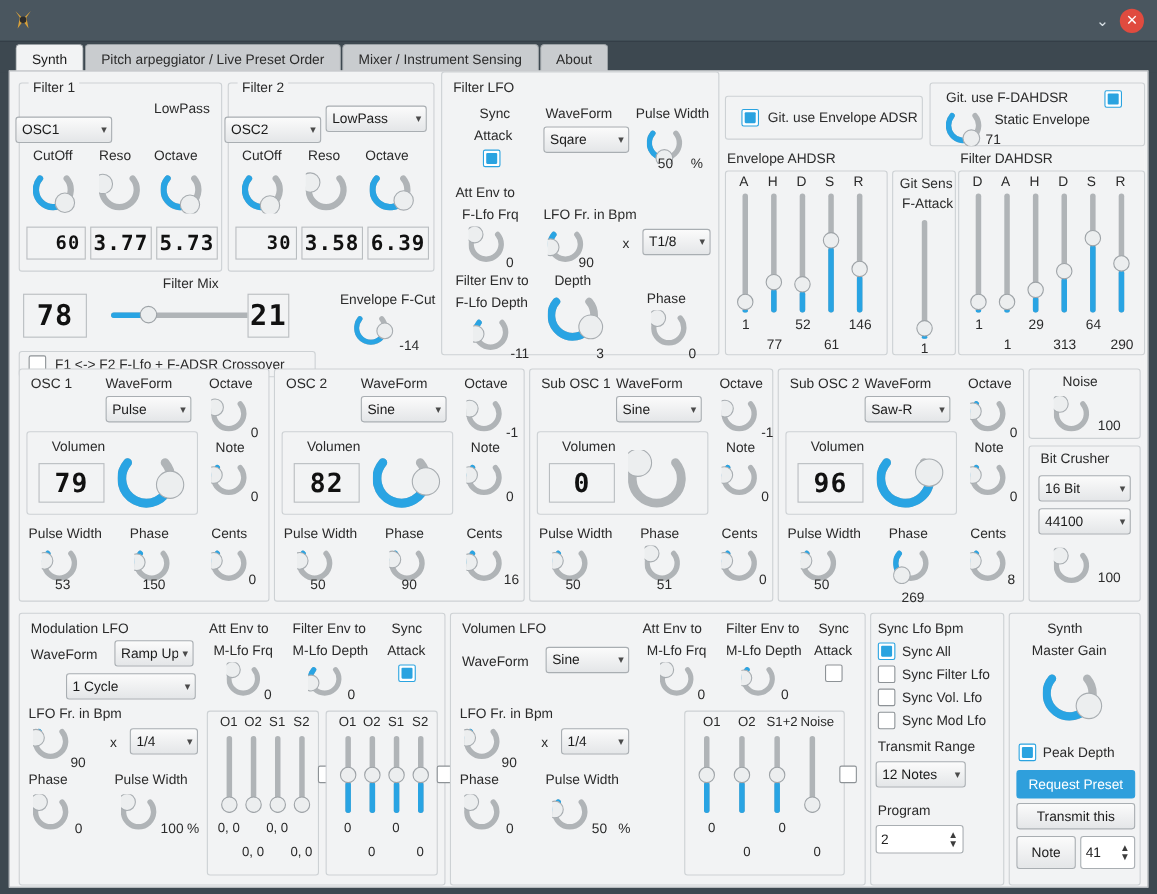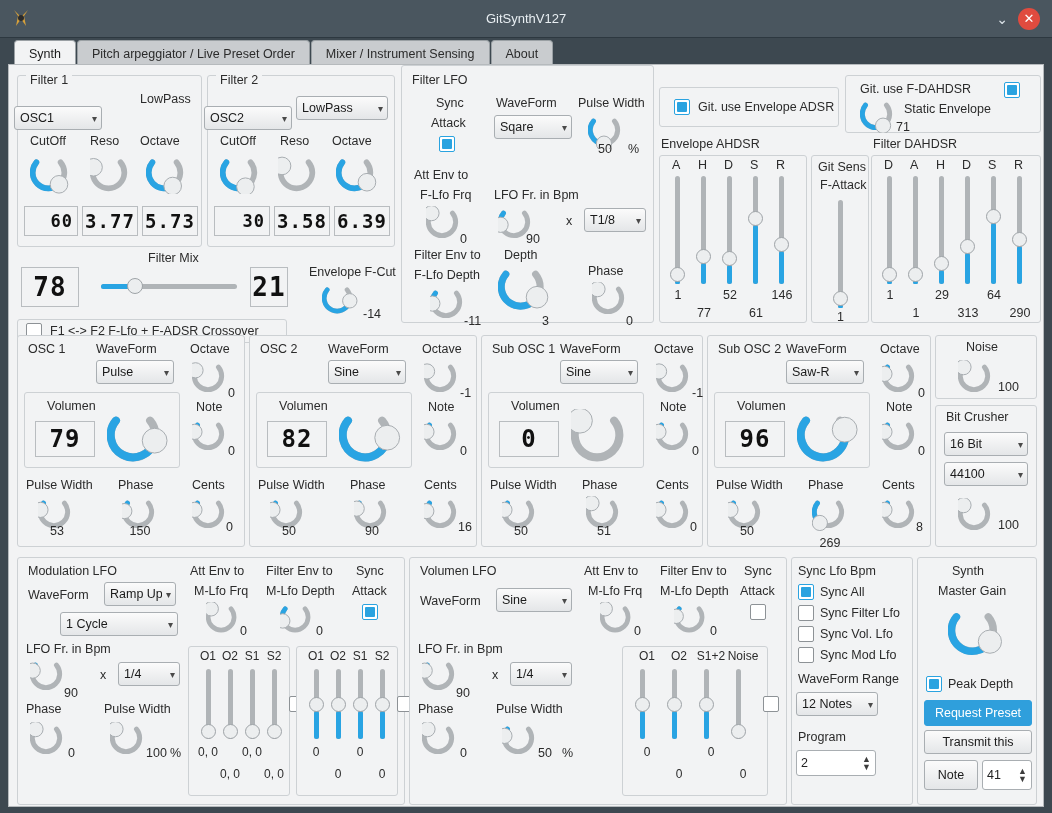--- a/index.html
+++ b/index.html
@@ -104,21 +104,20 @@
 </head>
 <body>
 
 <div class="titlebar">
   <div class="tb-icon">
     <svg width="26" height="26" viewBox="0 0 26 26">
       <path d="M6 4 L10 10 L8 20 L13 13 L18 20 L16 10 L20 4 L13 11 Z" fill="#d8a13a"></path>
       <circle cx="13" cy="12" r="3" fill="#2b2b2b"></circle>
     </svg>
   </div>
-  <div class="tb-title">GitSynthV127</div>
   <div class="tb-right">
     <div class="tb-chev">⌄</div>
     <div class="tb-close">✕</div>
   </div>
 </div>
 
 <div class="tabstrip">
   <div class="tab active">Synth</div>
   <div class="tab">Pitch arpeggiator / Live Preset Order</div>
   <div class="tab">Mixer / Instrument Sensing</div>
@@ -191,21 +190,21 @@
   </div>
 
   <div class="abs" style="left:8px;top:186px;width:378px;height:72px;">
     <div class="lbl abs" style="left:131px;top:0px;">Filter Mix</div>
     <div class="lcd abs" style="left:4px;top:16px;width:58px;height:40px;font-size:26px;">78</div>
     <div class="hsl abs" style="left:84px;top:28px;width:136px;">
         <div class="trk"></div>
         <div class="fil" style="width:34.4px"></div>
                 <div class="hnd" style="left:26.4px"></div>
       </div>
-    <div class="lcd abs" style="left:233px;top:16px;width:38px;height:40px;font-size:26px;">21</div>
+    <div class="lcd abs" style="left:208px;top:16px;width:38px;height:40px;font-size:26px;">21</div>
     <div class="lbl abs" style="left:292px;top:14px;">Envelope F-Cut</div>
     <div class="abs" style="left:305px;top:32px;"><svg width="36" height="33.120000000000005" viewBox="0 0 36 33.120000000000005">
     <path d="M5.192064017178044 6.789472578462451 A12.959999999999999 12.959999999999999 0 1 0 25.047935982821954 6.789472578462451" stroke="#b0b4b7" stroke-width="4.68" fill="none" stroke-linecap="round"></path>
     <path d="M5.192064017178044 6.789472578462451 A12.959999999999999 12.959999999999999 0 1 0 27.79679290551012 17.81453551299816" stroke="#29a4e3" stroke-width="4.68" fill="none" stroke-linecap="round"></path>
     <circle cx="27.79679290551012" cy="17.81453551299816" r="7.2" fill="#eceeef" stroke="#a8adb1" stroke-width="1"></circle>
   </svg></div>
     <div class="val abs" style="left:346px;top:56px;">-14</div>
   </div>
 
   <div class="grp abs" style="left:8px;top:254px;width:270px;height:24px;display:flex;align-items:center;padding-left:8px;gap:8px;">
@@ -887,21 +886,21 @@
      </div>
         <div class="cbrow" style="margin-bottom:5px;">
        <span class="cb"></span>
        <span class="lbl">Sync Vol. Lfo</span>
      </div>
         <div class="cbrow" style="margin-bottom:5px;">
        <span class="cb"></span>
        <span class="lbl">Sync Mod Lfo</span>
      </div>
       </div>
-    <div class="lbl abs" style="left:6px;top:114px;">WaveForm Range</div>
+    <div class="lbl abs" style="left:6px;top:114px;">Transmit Range</div>
     <div class="combo abs" style="left:4px;top:134px;width:82px;">
       <span class="ctxt">12 Notes</span>
         <span class="carr">▾</span>
     </div>
     <div class="lbl abs" style="left:6px;top:172px;">Program</div>
     <div class="spin abs" style="left:4px;top:192px;width:80px;height:26px;">
       <span class="sv">2</span>
       <span style="display:flex;flex-direction:column;">
         <span class="sa">▲</span>
         <span class="sa">▼</span>

